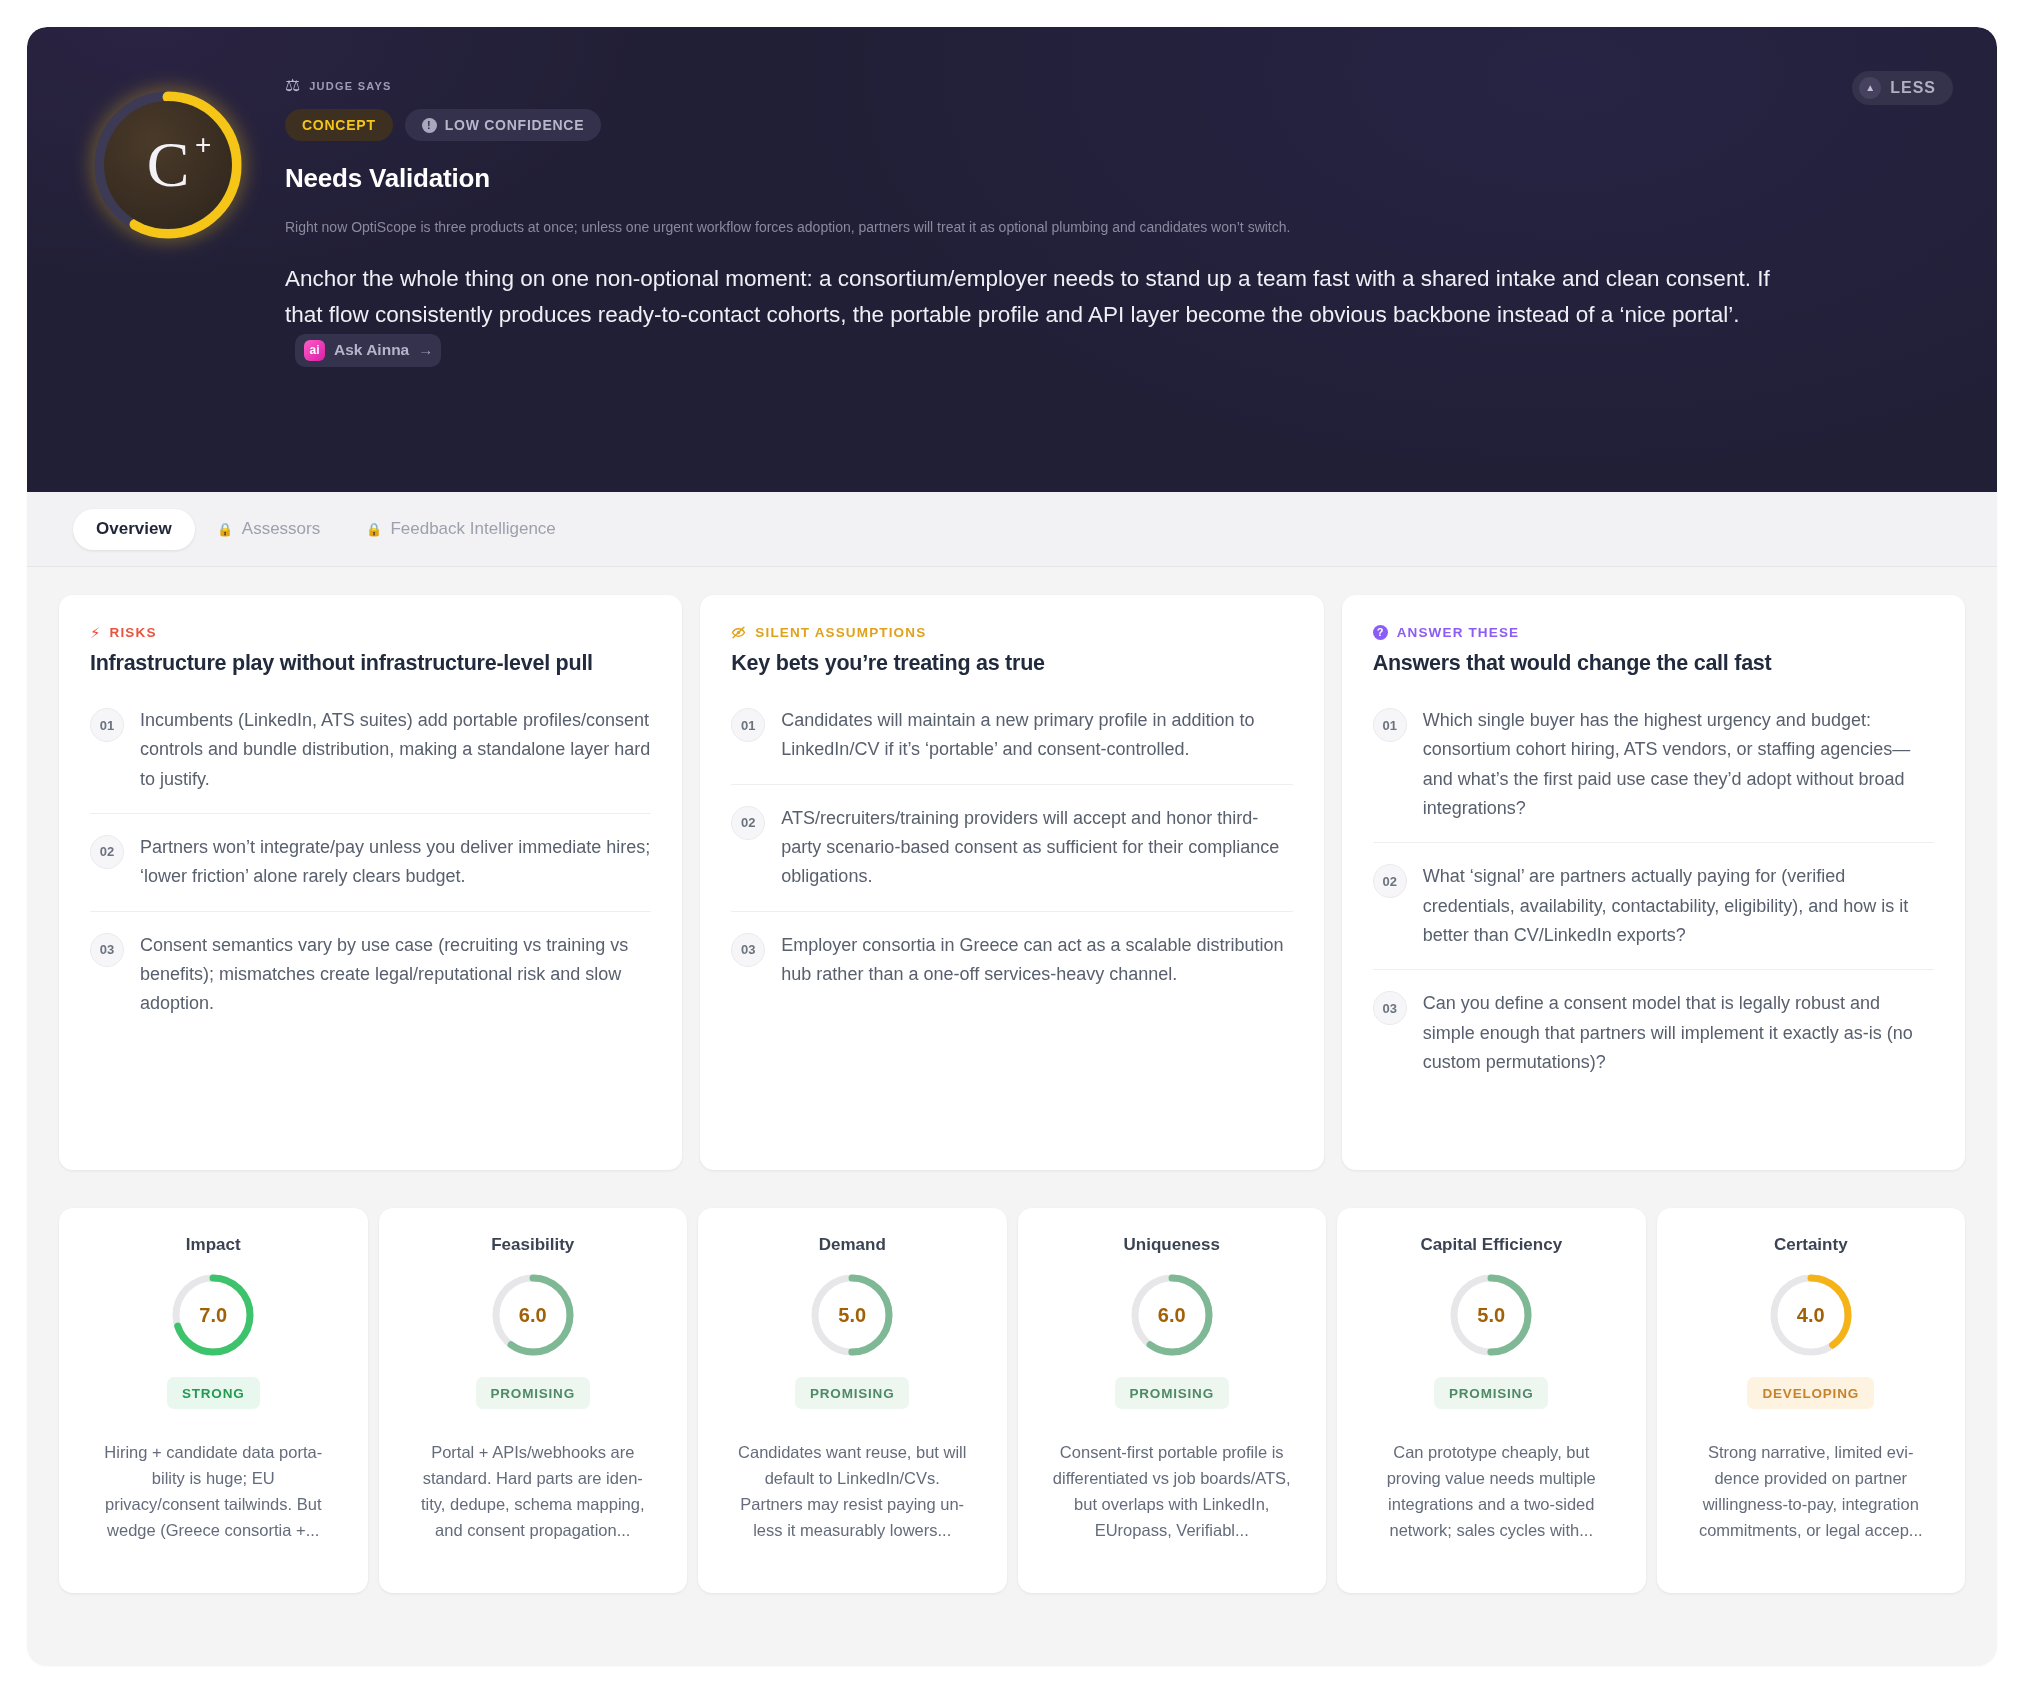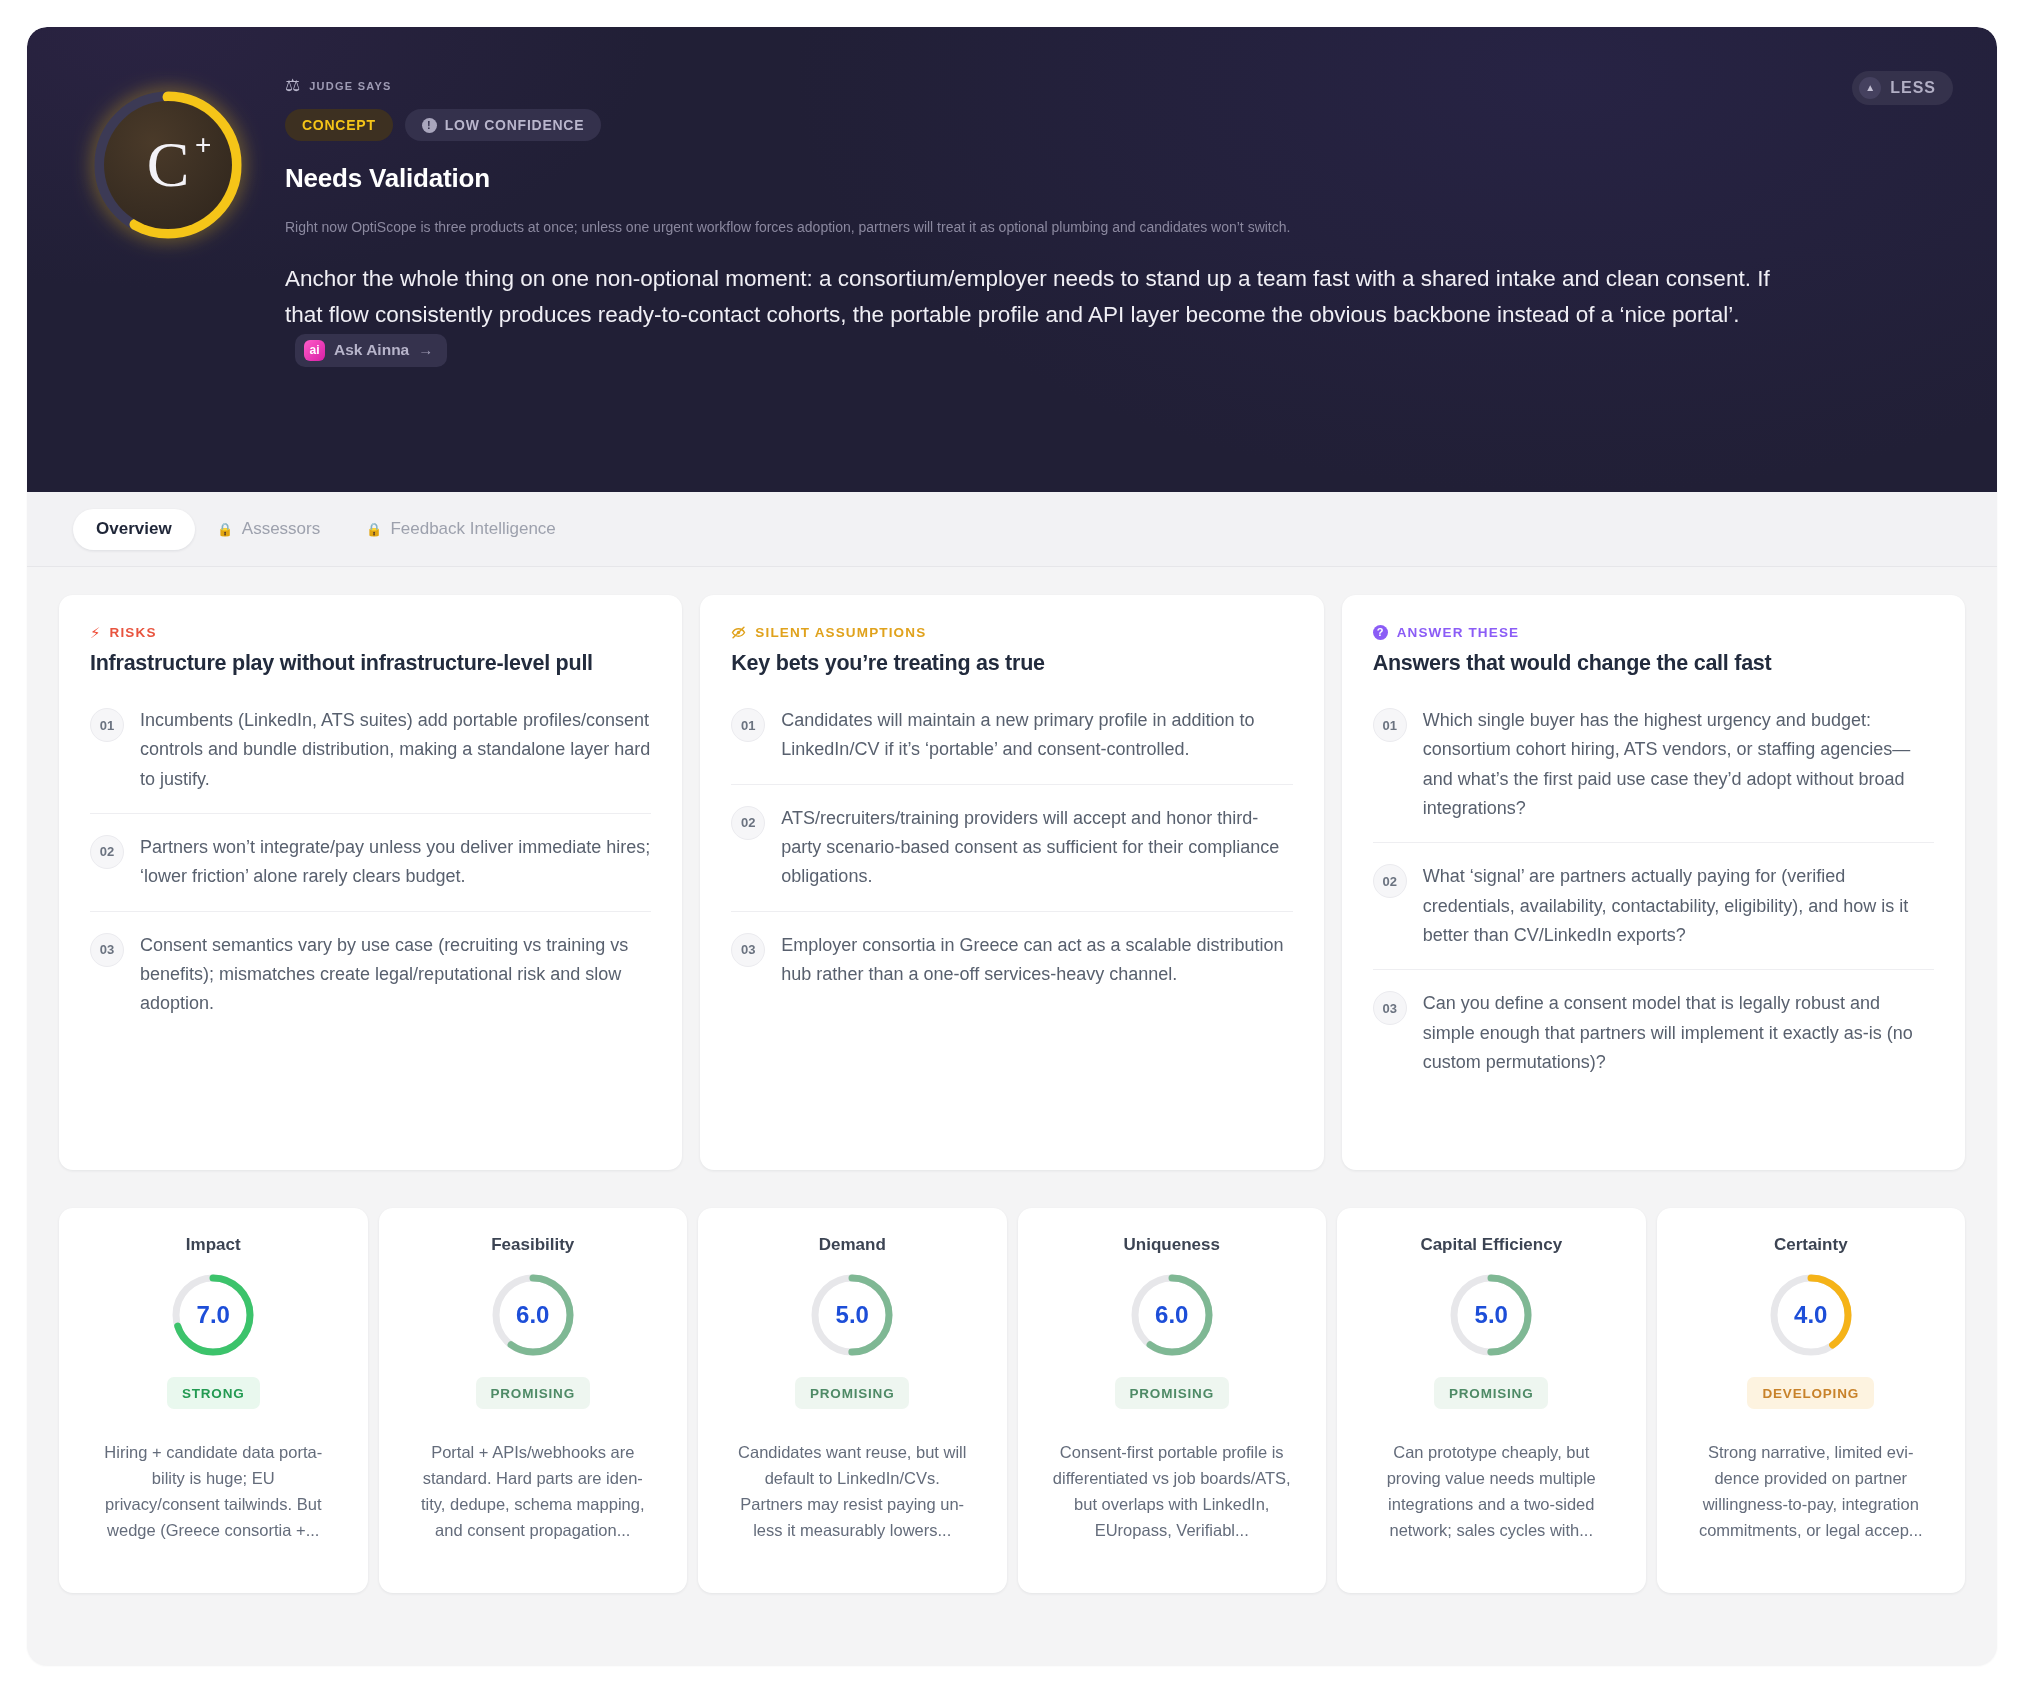--- a/index.html
+++ b/index.html
@@ -62,21 +62,21 @@
   .badge.conf .dot{
     width:15px;height:15px;border-radius:50%;background:#a9a6bd;color:#34314c;
     font-size:11px;font-weight:700;display:inline-flex;align-items:center;justify-content:center;line-height:1;
   }
 
   .hero-title{font-size:26px;font-weight:700;color:#ffffff;letter-spacing:-.2px;margin-bottom:22px;}
   .hero-sub{font-size:14px;line-height:1.62;color:#8b889f;max-width:1510px;margin-bottom:22px;font-weight:400;}
   .hero-rec{font-size:22.5px;line-height:1.63;color:#f0eff5;max-width:1520px;font-weight:400;}
 
   .ask{
-    display:inline-flex;align-items:center;gap:9px;height:33px;padding:0 14px 0 9px;border-radius:10px;
+    display:inline-flex;align-items:center;gap:9px;height:33px;padding:0 8px 0 9px;border-radius:10px;
     background:#35324d;vertical-align:middle;margin-left:10px;position:relative;top:-3px;cursor:pointer;
   }
   .ask .ai{
     width:21px;height:21px;border-radius:6px;
     background:linear-gradient(135deg,#ff5cc8 0%,#d81fa6 100%);
     color:#fff;font-size:12px;font-weight:700;display:flex;align-items:center;justify-content:center;line-height:1;
   }
   .ask .lbl{font-size:15.5px;font-weight:700;color:#b7b4ca;}
   .ask .arw{font-size:15px;color:#9e9bb4;}
 
@@ -135,21 +135,21 @@
   .scores{display:flex;gap:11px;padding:38px 0 0 0;}
   .score{
     flex:1;background:#ffffff;border-radius:14px;padding:27px 18px 30px 18px;
     box-shadow:0 1px 3px rgba(15,23,42,.07);display:flex;flex-direction:column;align-items:center;min-height:385px;
   }
   .score-label{font-size:17px;font-weight:700;color:#3c4453;margin-bottom:18px;text-align:center;}
   .gauge{position:relative;width:84px;height:84px;margin-bottom:20px;}
   .gauge svg{position:absolute;inset:0;transform:rotate(-90deg);}
   .gauge .val{
     position:absolute;inset:0;display:flex;align-items:center;justify-content:center;
-    font-size:24px;font-weight:700;color:#1d4ed8;
+    font-size:20px;font-weight:700;color:#a16207;
   }
   .pill{
     height:32px;padding:0 15px;border-radius:7px;display:inline-flex;align-items:center;
     font-size:13.5px;font-weight:700;letter-spacing:.8px;text-transform:uppercase;margin-bottom:30px;
   }
   .pill.strong{background:#e9f8ee;color:#239a52;}
   .pill.promising{background:#eef6f0;color:#4e8a66;}
   .pill.developing{background:#fdf3e0;color:#c8822a;}
   .score-note{font-size:16.5px;line-height:1.58;color:#646c7b;text-align:center;max-width:240px;}
 </style>

